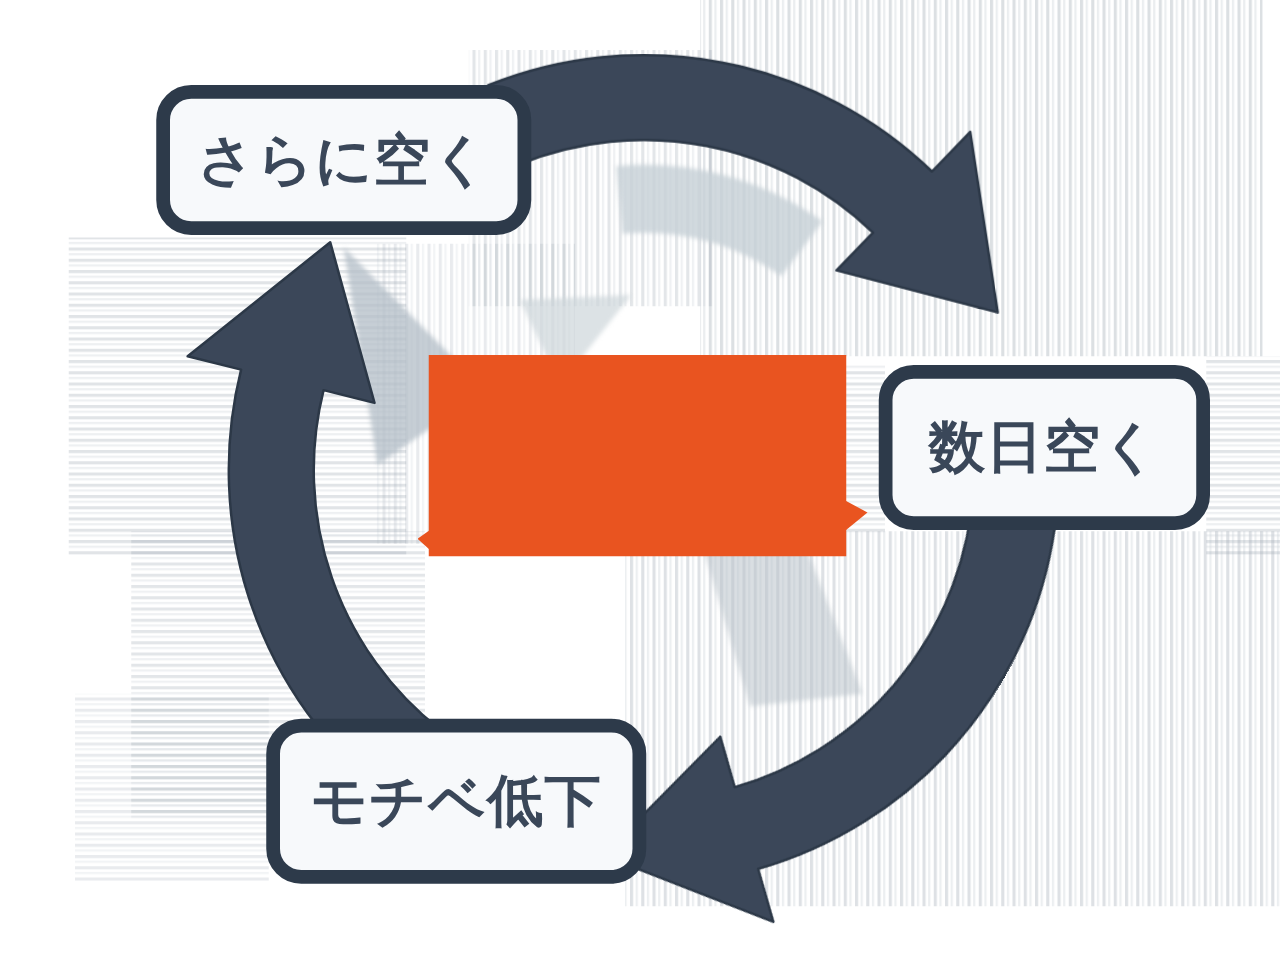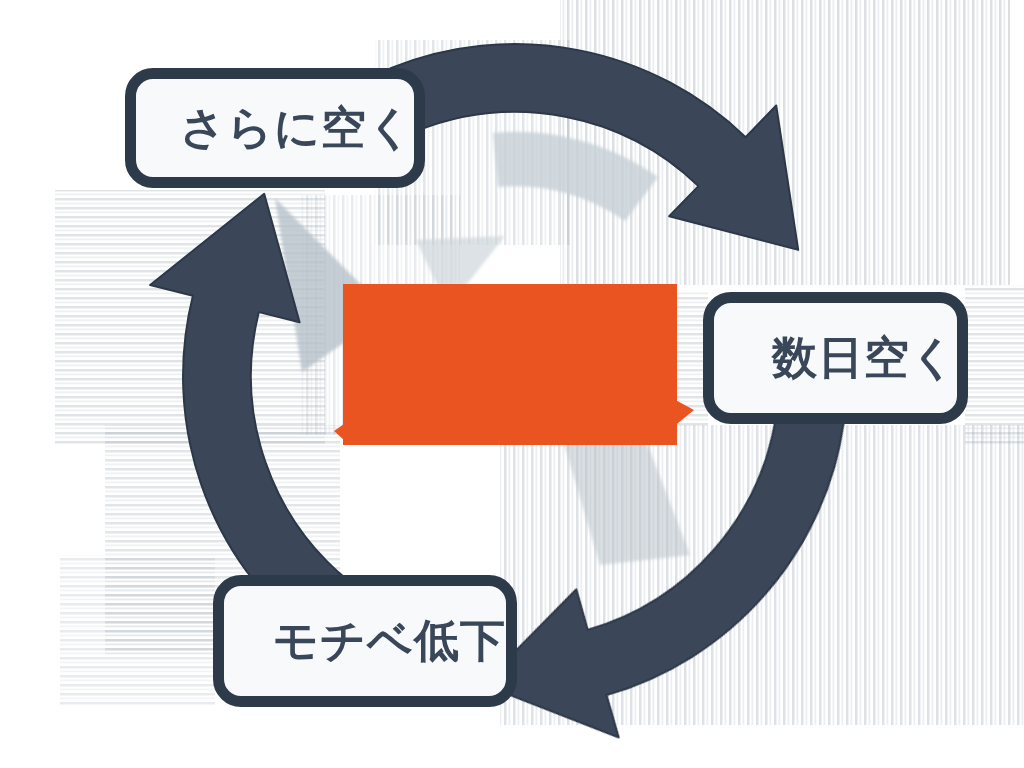--- a/index.html
+++ b/index.html
@@ -10,21 +10,21 @@
     background:#ffffff;
     font-family:"Liberation Sans","DejaVu Sans",sans-serif;
   }
   .artlayer{position:absolute;left:0;top:0;width:1024px;height:768px;}
   .node{
     position:absolute;
     box-sizing:border-box;
     background:#f7f9fb;
     border:11px solid #2d3a4a;
     border-radius:28px;
-    display:flex;align-items:center;justify-content:flex-end;
+    display:flex;align-items:center;justify-content:center;
     color:#3a4759;
     font-weight:bold;
     letter-spacing:1px;
     z-index:5;
   }
   .node-1{left:125px;top:68px;width:300px;height:120px;font-size:45px;}
   .node-2{left:703px;top:292px;width:265px;height:132px;font-size:45px;}
   .node-3{left:213px;top:575px;width:304px;height:132px;font-size:45px;}
   .arrow-path{stroke:#2c3847;stroke-width:2;stroke-linejoin:round;}
   .ghost{filter:blur(1.5px);}

